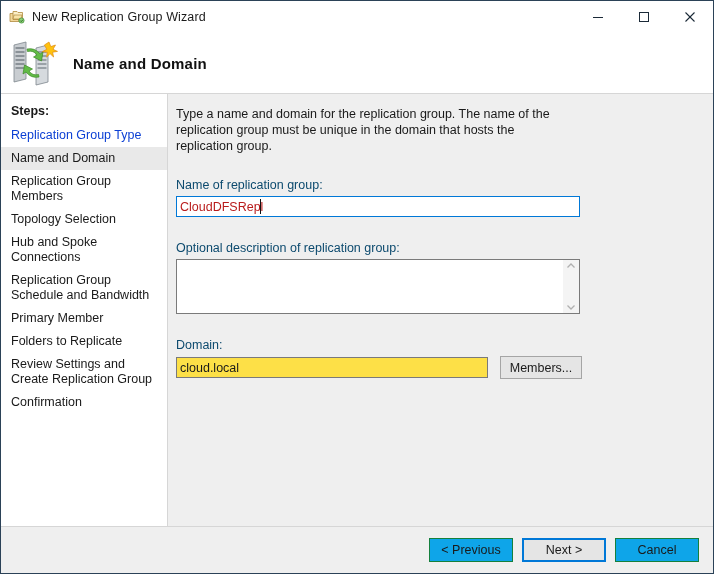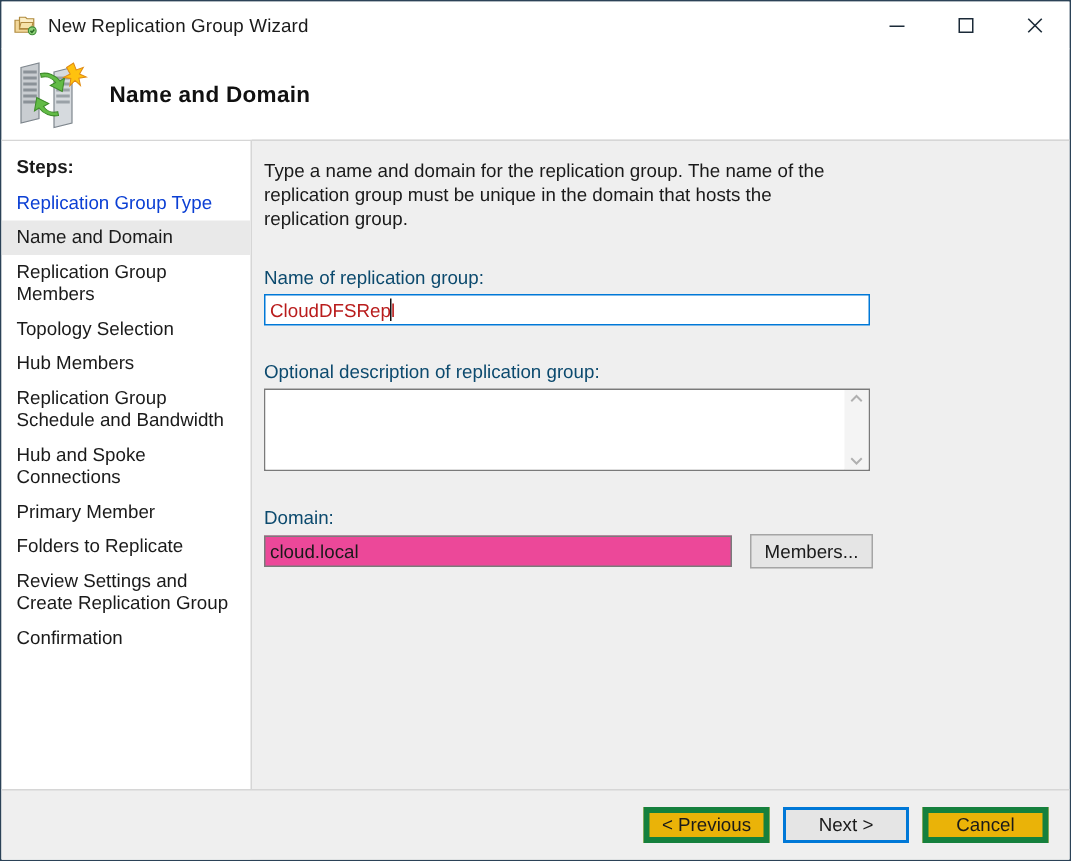--- a/index.html
+++ b/index.html
@@ -209,21 +209,21 @@
   
   #domain-row {
     display: flex;
     align-items: center;
   }
   #domain-input {
     width: 312px;
     height: 21px;
     box-sizing: border-box;
     border: 1px solid #7a7a7a;
-    background: #ec4899;
+    background: #fde047;
     font-size: 12.5px;
     color: #1a1a1a;
     padding: 0 3px;
     line-height: 19px;
     font-family: "Liberation Sans", sans-serif;
     outline: none;
   }
   #browse-btn {
     margin-left: 12px;
     width: 82px;
@@ -250,22 +250,22 @@
     display: flex;
     align-items: center;
     justify-content: flex-end;
     padding-right: 14px;
   }
   .nav-btn {
     width: 84px;
     height: 24px;
     margin-left: 9px;
     box-sizing: border-box;
-    border: 4px solid #15803d;
-    background: #eab308;
+    border: 1px solid #15803d;
+    background: #0ea5e9;
     font-family: "Liberation Sans", sans-serif;
     font-size: 12.5px;
     color: #1a1a1a;
     padding: 0;
   }
   .nav-btn.default {
     border: 2px solid #0078d7;
     background: #e5e5e5;
   }
 </style>
@@ -344,23 +344,22 @@
 
   <div id="body">
 
     <div id="sidebar">
       <div id="steps-label">Steps:</div>
 
       <div class="step link">Replication Group Type</div>
       <div class="step current">Name and Domain</div>
       <div class="step">Replication Group Members</div>
       <div class="step">Topology Selection</div>
-      <div class="step">Hub Members</div>
+      <div class="step">Hub and Spoke Connections</div>
       <div class="step">Replication Group Schedule and Bandwidth</div>
-      <div class="step">Hub and Spoke Connections</div>
       <div class="step">Primary Member</div>
       <div class="step">Folders to Replicate</div>
       <div class="step">Review Settings and Create Replication Group</div>
       <div class="step">Confirmation</div>
     </div>
 
     <div id="main">
 
       <p id="intro">Type a name and domain for the replication group. The name of the replication group must be unique in the domain that hosts the replication group.</p>
 

